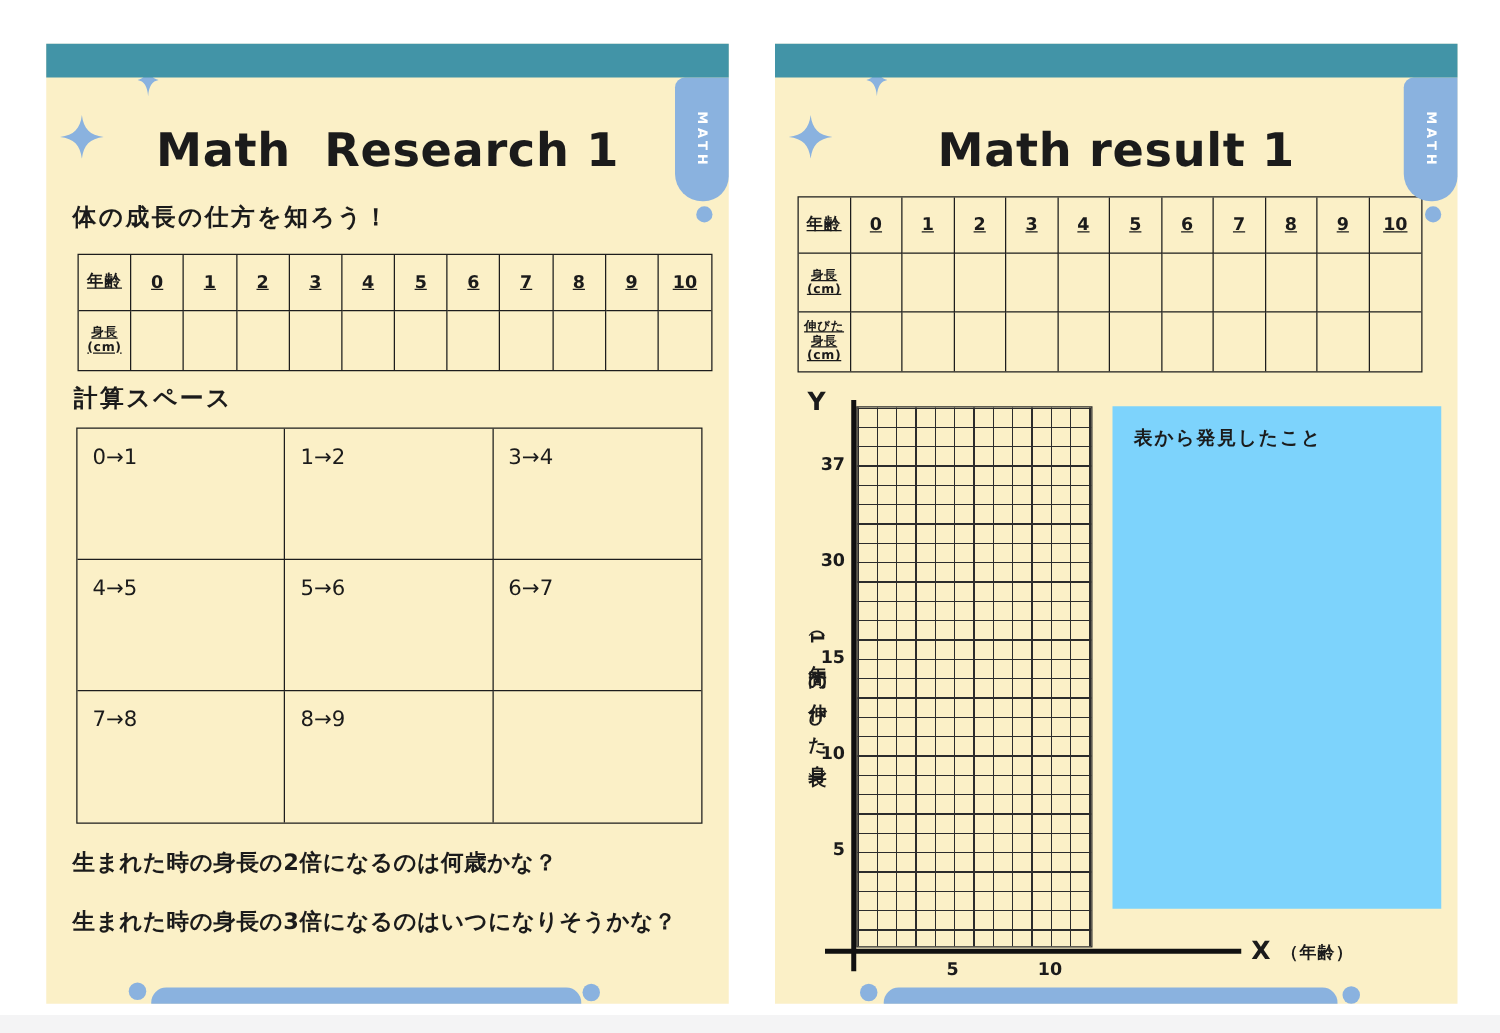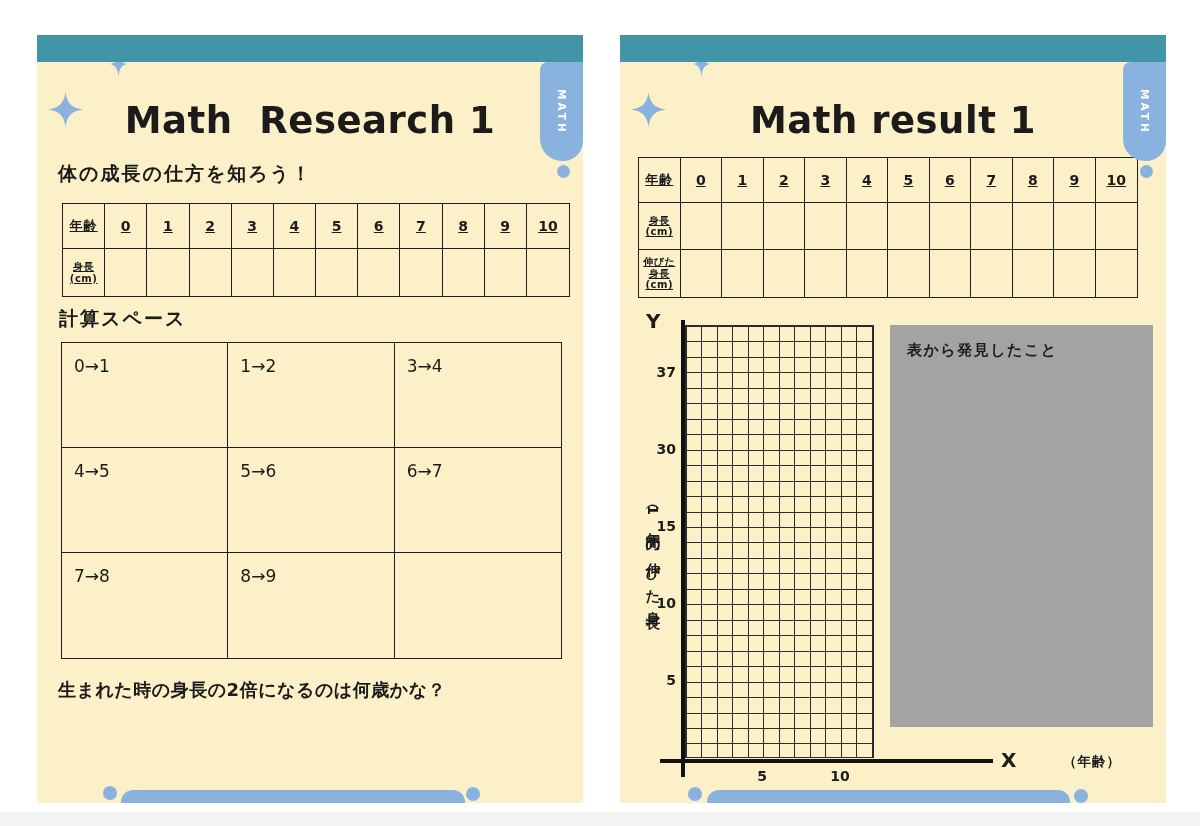--- a/index.html
+++ b/index.html
@@ -92,24 +92,24 @@
   .ytick{position:absolute;left:30px;width:26px;text-align:right;font-size:14px;font-weight:600;}
   .yt25{top:329px;} .yt20{top:406px;} .yt15{top:483px;} .yt10{top:560px;} .yt5{top:637px;}
   .xtick{position:absolute;top:733px;width:22px;text-align:center;font-size:14px;font-weight:600;}
   .xt5{left:131px;} .xt10{left:209px;}
   .y-axis-title{
     position:absolute;left:20px;top:402px;height:240px;width:22px;
     writing-mode:vertical-rl;text-align:center;
     font-size:14.5px;font-weight:bold;letter-spacing:5px;
   }
   .x-letter{position:absolute;left:381px;top:713px;font-size:20px;font-weight:bold;}
-  .x-unit{position:absolute;left:405px;top:718px;font-size:13.5px;font-weight:bold;letter-spacing:1px;margin-left:38px;}
+  .x-unit{position:absolute;left:405px;top:718px;font-size:13.5px;font-weight:bold;letter-spacing:1px;}
   .findings-box{
     position:absolute;left:270px;top:290px;width:263px;height:402px;
-    background:#a3a3a3;box-sizing:border-box;padding:16px 0 0 17px;
+    background:#7dd3fc;box-sizing:border-box;padding:16px 0 0 17px;
   }
   .findings-label{font-size:15px;font-weight:bold;letter-spacing:1.5px;}
 </style>
 </head>
 <body>
 
 <section class="page page-left">
   <div class="topbar"></div>
   <div class="sparkle sparkle-small">
     <svg viewBox="0 0 100 100" preserveAspectRatio="none">
@@ -166,20 +166,21 @@
     <div class="ccell">1→2</div>
     <div class="ccell">3→4</div>
     <div class="ccell">4→5</div>
     <div class="ccell">5→6</div>
     <div class="ccell">6→7</div>
     <div class="ccell">7→8</div>
     <div class="ccell">8→9</div>
   </div>
 
   <p class="question q1">生まれた時の身長の2倍になるのは何歳かな？</p>
+  <p class="question q2">生まれた時の身長の3倍になるのはいつになりそうかな？</p>
 
   <div class="deco-dot" style="left:66px;top:751px;"></div>
   <div class="bottom-bar"></div>
   <div class="deco-dot" style="left:429px;top:752px;"></div>
 </section>
 
 <section class="page page-right">
   <div class="topbar"></div>
   <div class="sparkle sparkle-small">
     <svg viewBox="0 0 100 100" preserveAspectRatio="none">

